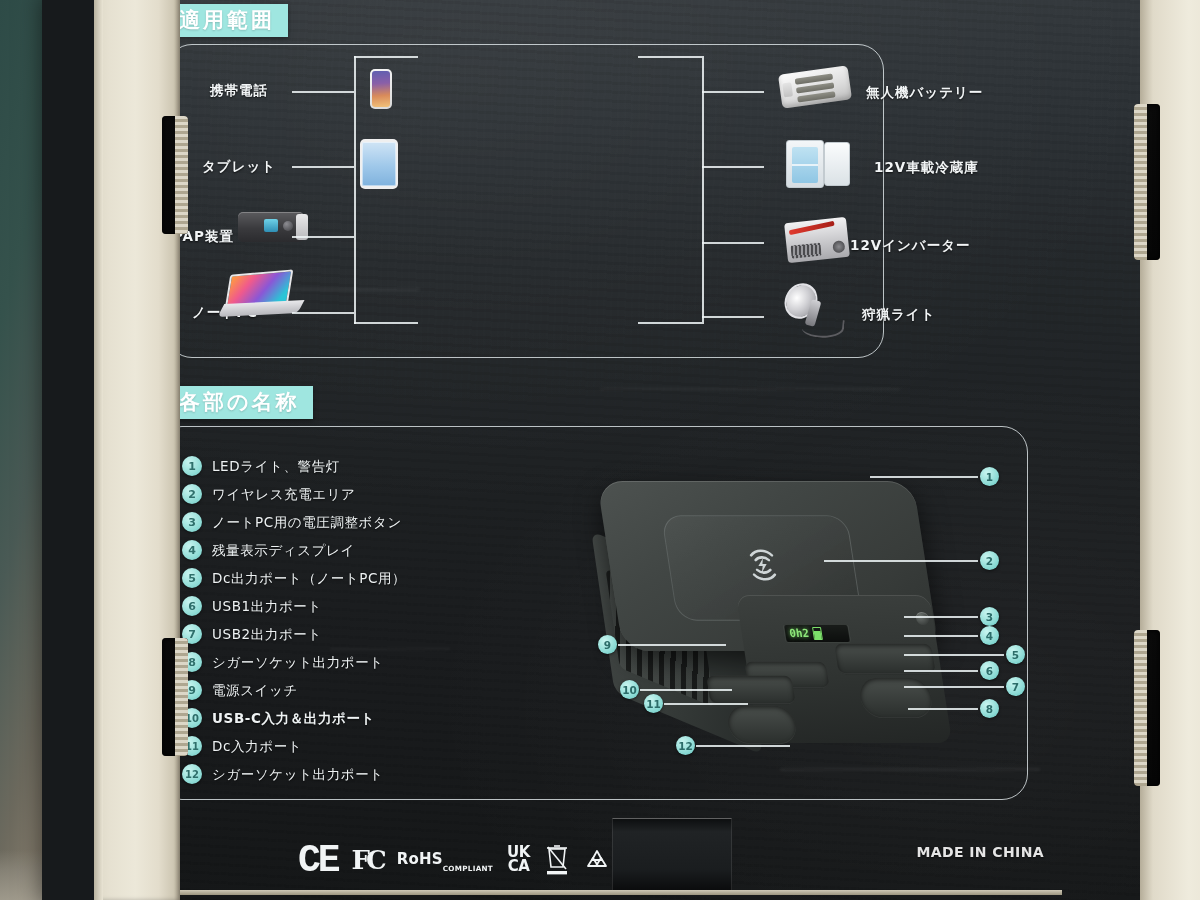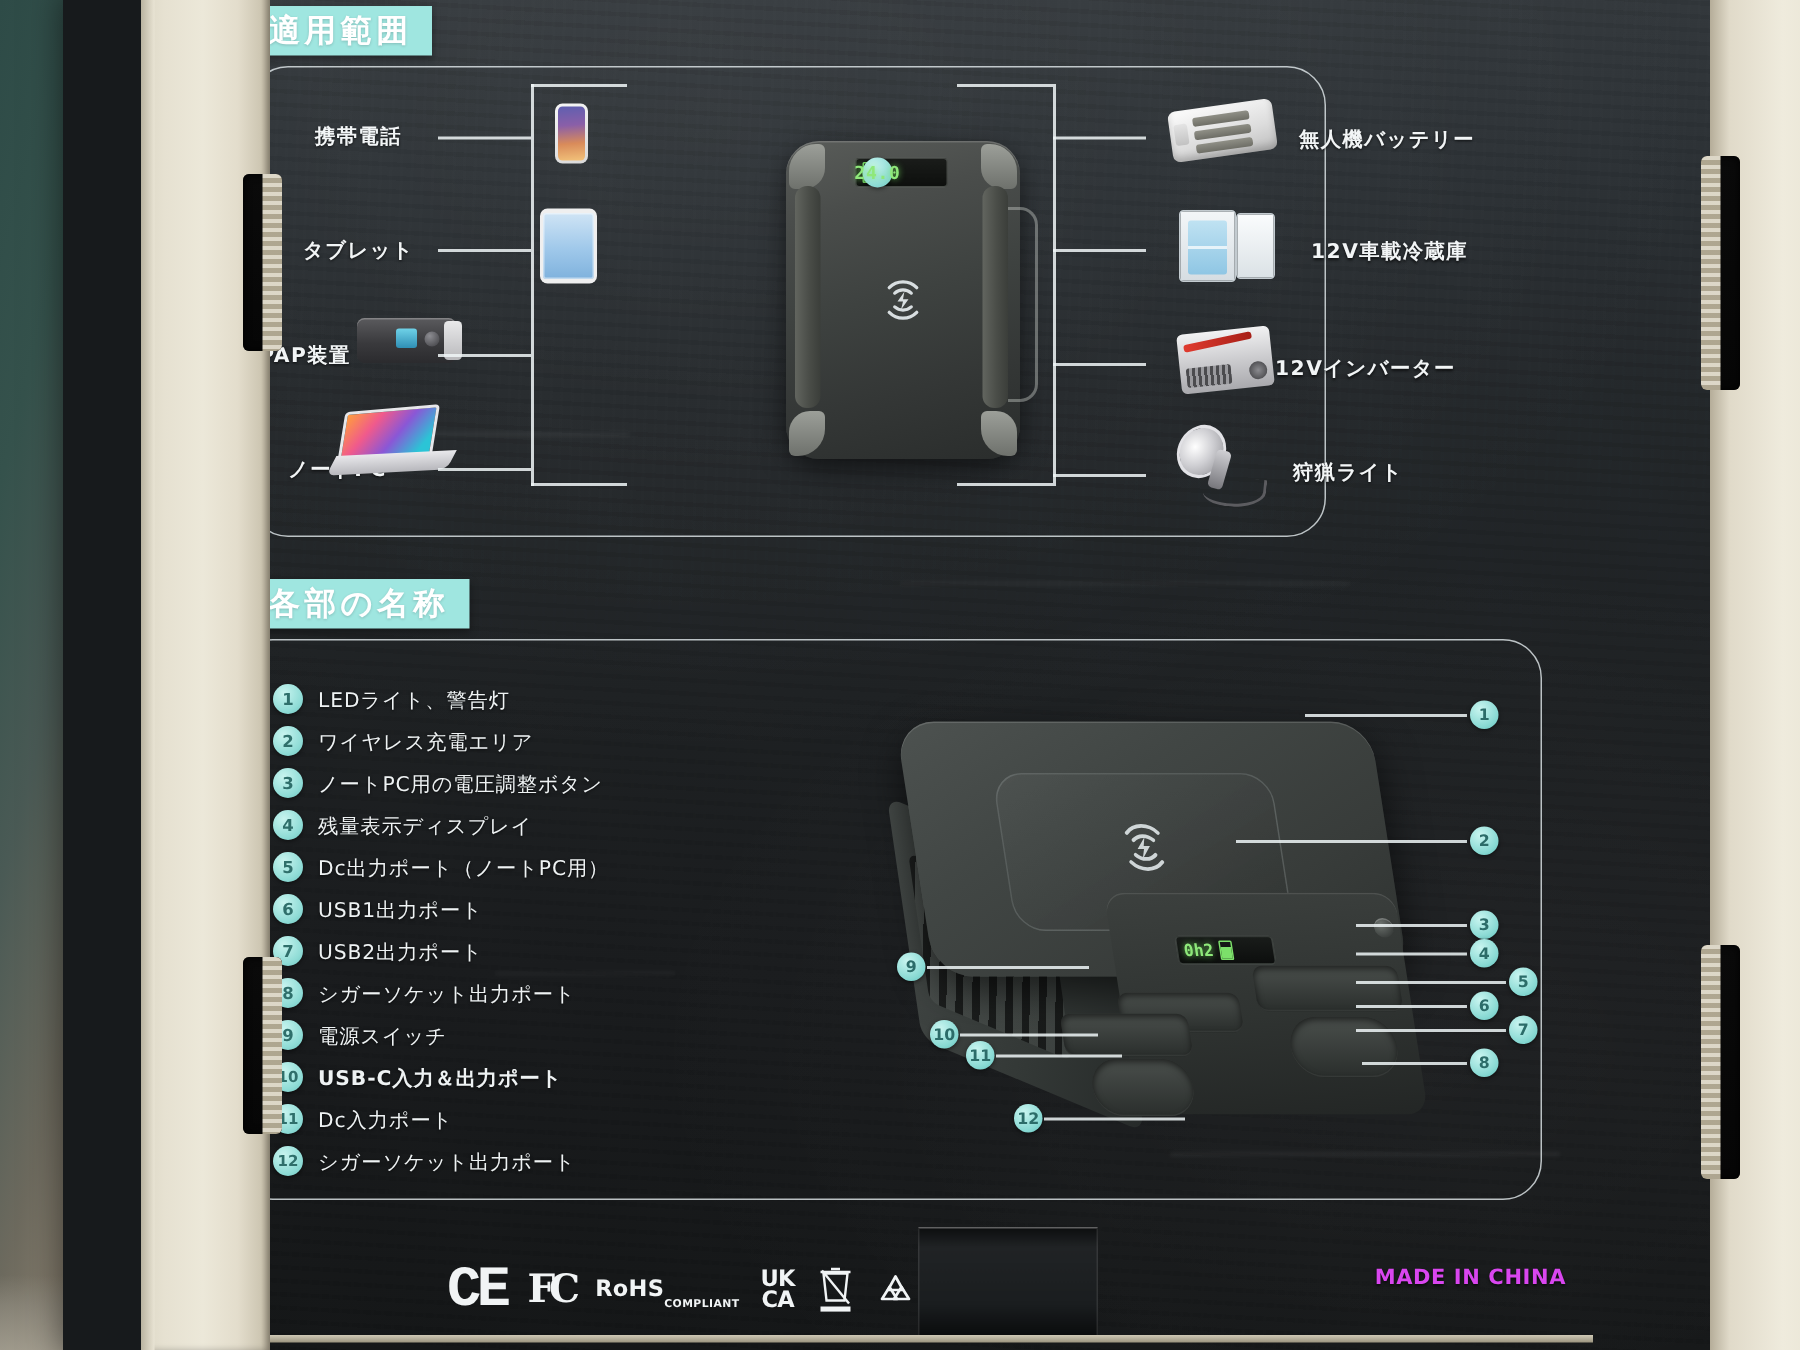--- a/index.html
+++ b/index.html
@@ -253,21 +253,21 @@
   .rohs{line-height:1;text-align:center;}
   .rohs .t{font-size:15px;font-weight:700;letter-spacing:.2px;}
   .rohs .s{font-size:7.2px;font-weight:700;letter-spacing:.3px;margin-top:18px;}
   .ukca{line-height:.92;font-size:15px;font-weight:700;letter-spacing:-.5px;flex-direction:column;}
   .pse{display:flex;flex-direction:column;align-items:center;gap:2px;}
   .pse .circ{width:26px;height:26px;border-radius:50%;border:1.6px solid #f1f4f5;
     position:relative;}
   .pse .circ span{position:absolute;font-size:8px;font-weight:700;}
   .pse .p{left:3px;top:2px;} .pse .s2{left:9px;top:7px;} .pse .e{left:4px;top:13px;}
   .pse .jp{font-size:5.6px;letter-spacing:.2px;white-space:nowrap;}
-  .madein{position:absolute;right:120px;top:850px;color:#d946ef;
+  .madein{position:absolute;right:120px;top:850px;color:#e5e5e5;
     font-size:14px;font-weight:700;letter-spacing:.4px;text-shadow:0 1px 2px rgba(0,0,0,.6);margin-left:20px;}
 </style>
 </head>
 <body>
 
 <div id="stage">
 
   <div class="env"></div>
   <div class="env-bottom"></div>
 
@@ -308,42 +308,20 @@
     </div>
 
     <div class="connector hline" style="left:250px;top:97px;width:62px;"></div>
     <div class="connector hline" style="left:250px;top:172px;width:62px;"></div>
     <div class="connector hline" style="left:250px;top:242px;width:62px;"></div>
     <div class="connector hline" style="left:250px;top:318px;width:62px;"></div>
     <div class="connector vline" style="left:312px;top:62px;height:268px;"></div>
     <div class="connector hline" style="left:312px;top:62px;width:64px;"></div>
     <div class="connector hline" style="left:312px;top:328px;width:64px;"></div>
 
-    <div class="ps-top">
-      <div class="corner c1"></div>
-        <div class="corner c2"></div>
-      <div class="corner c3"></div>
-        <div class="corner c4"></div>
-      <div class="rail rail-l"></div>
-        <div class="rail rail-r"></div>
-      <div class="handle"></div>
-      <div class="lcd">
-        <div class="batt"></div>
-        <div class="num">24.0</div>
-      </div>
-      <svg class="wless" viewBox="0 0 48 48">
-        <g fill="none" stroke="#e6ecee" stroke-width="2.4" stroke-linecap="round">
-          <path d="M14 15 A14 14 0 0 1 34 15"></path>
-          <path d="M18 19 A9 9 0 0 1 30 19"></path>
-          <path d="M14 33 A14 14 0 0 0 34 33"></path>
-          <path d="M18 29 A9 9 0 0 0 30 29"></path>
-        </g>
-        <path d="M25 18 L20 25 L24 25 L22.5 31 L28 23.5 L24 23.5 Z" fill="#e6ecee"></path>
-      </svg>
-    </div>
 
     <div class="connector vline" style="left:660px;top:62px;height:268px;"></div>
     <div class="connector hline" style="left:596px;top:62px;width:64px;"></div>
     <div class="connector hline" style="left:596px;top:328px;width:64px;"></div>
     <div class="connector hline" style="left:660px;top:97px;width:62px;"></div>
     <div class="connector hline" style="left:660px;top:172px;width:62px;"></div>
     <div class="connector hline" style="left:660px;top:248px;width:62px;"></div>
     <div class="connector hline" style="left:660px;top:322px;width:62px;"></div>
 
     <div class="thumb drone" style="left:738px;top:76px;">

